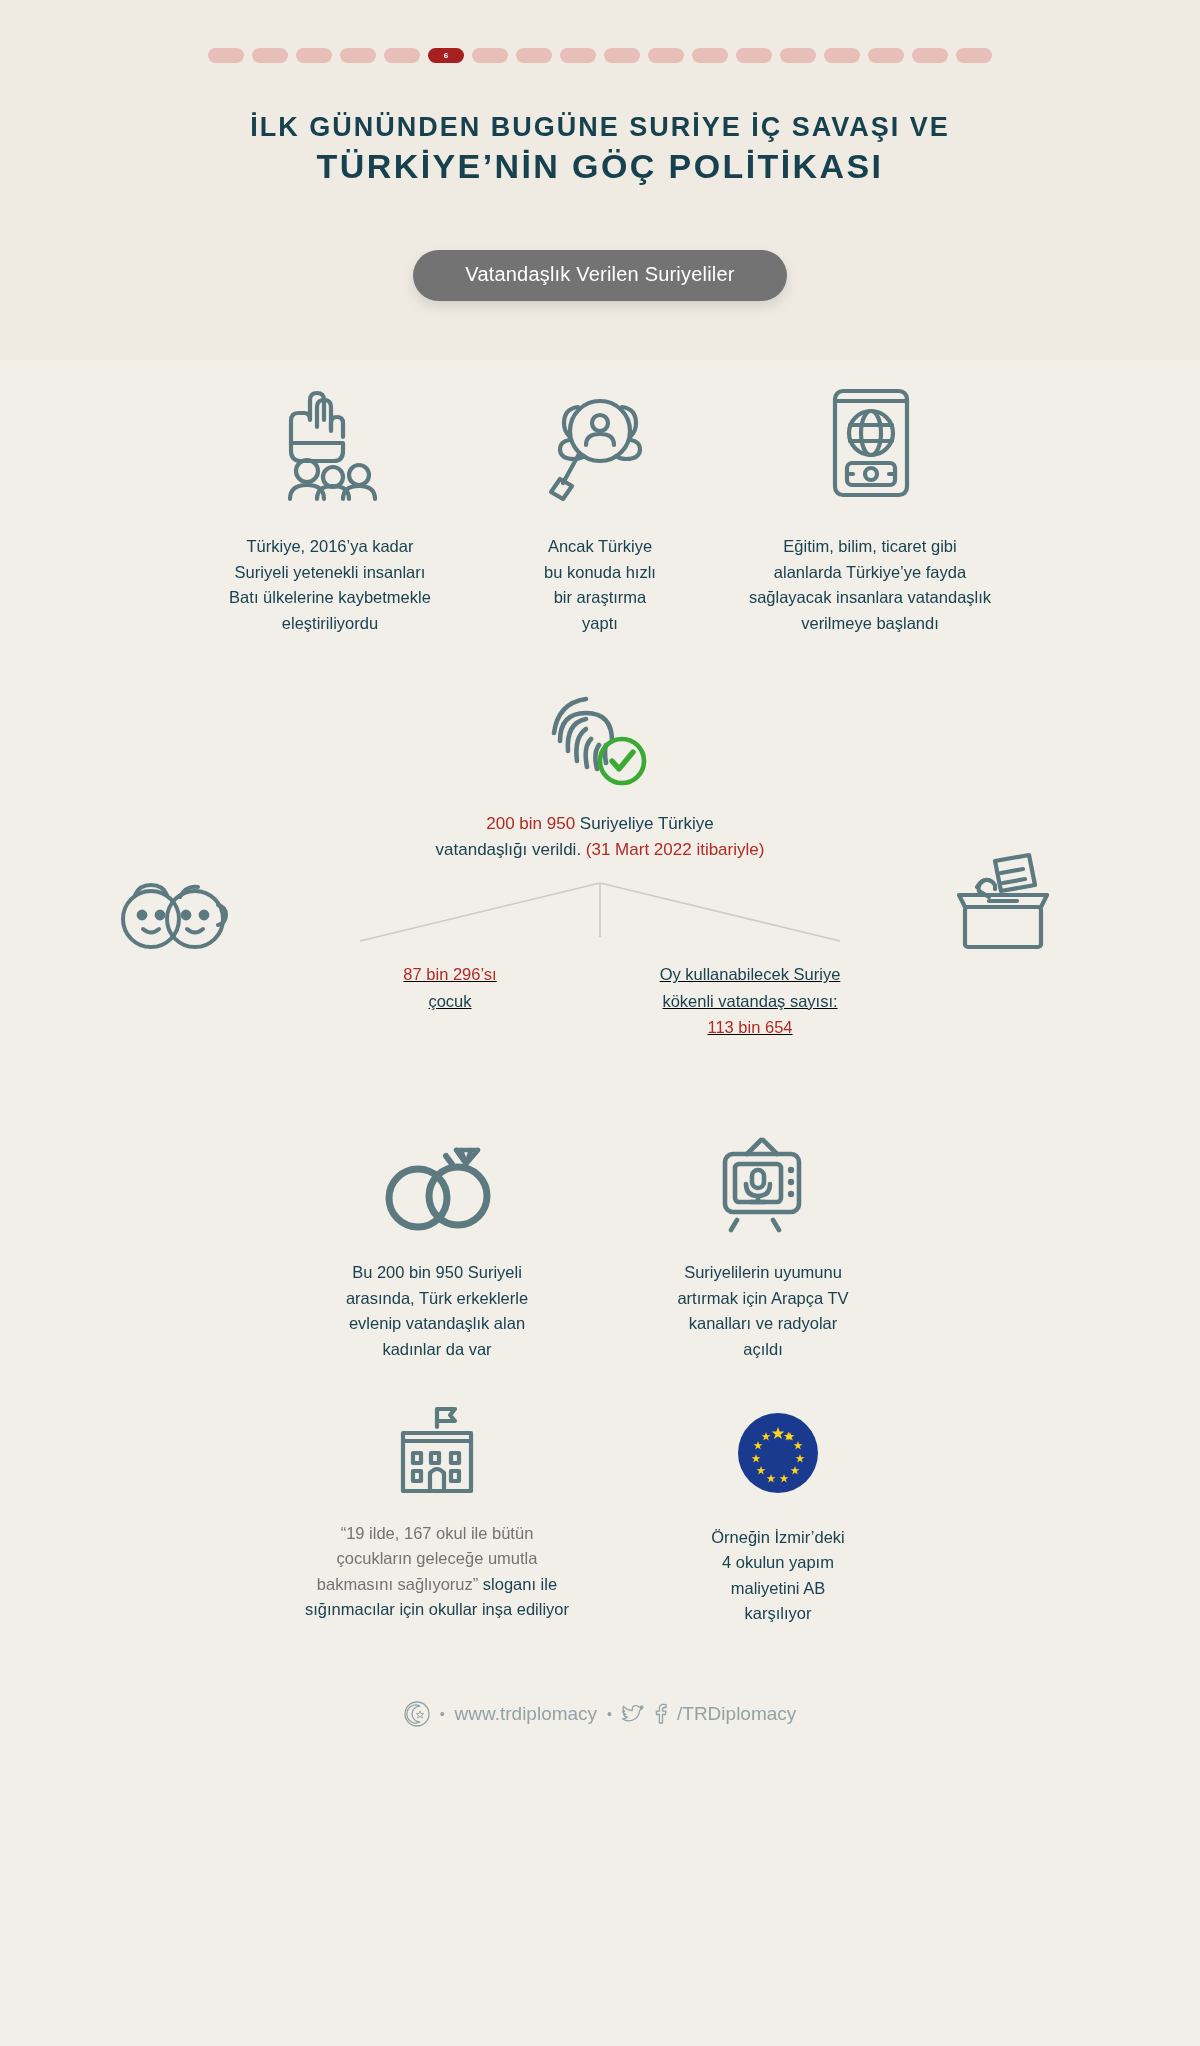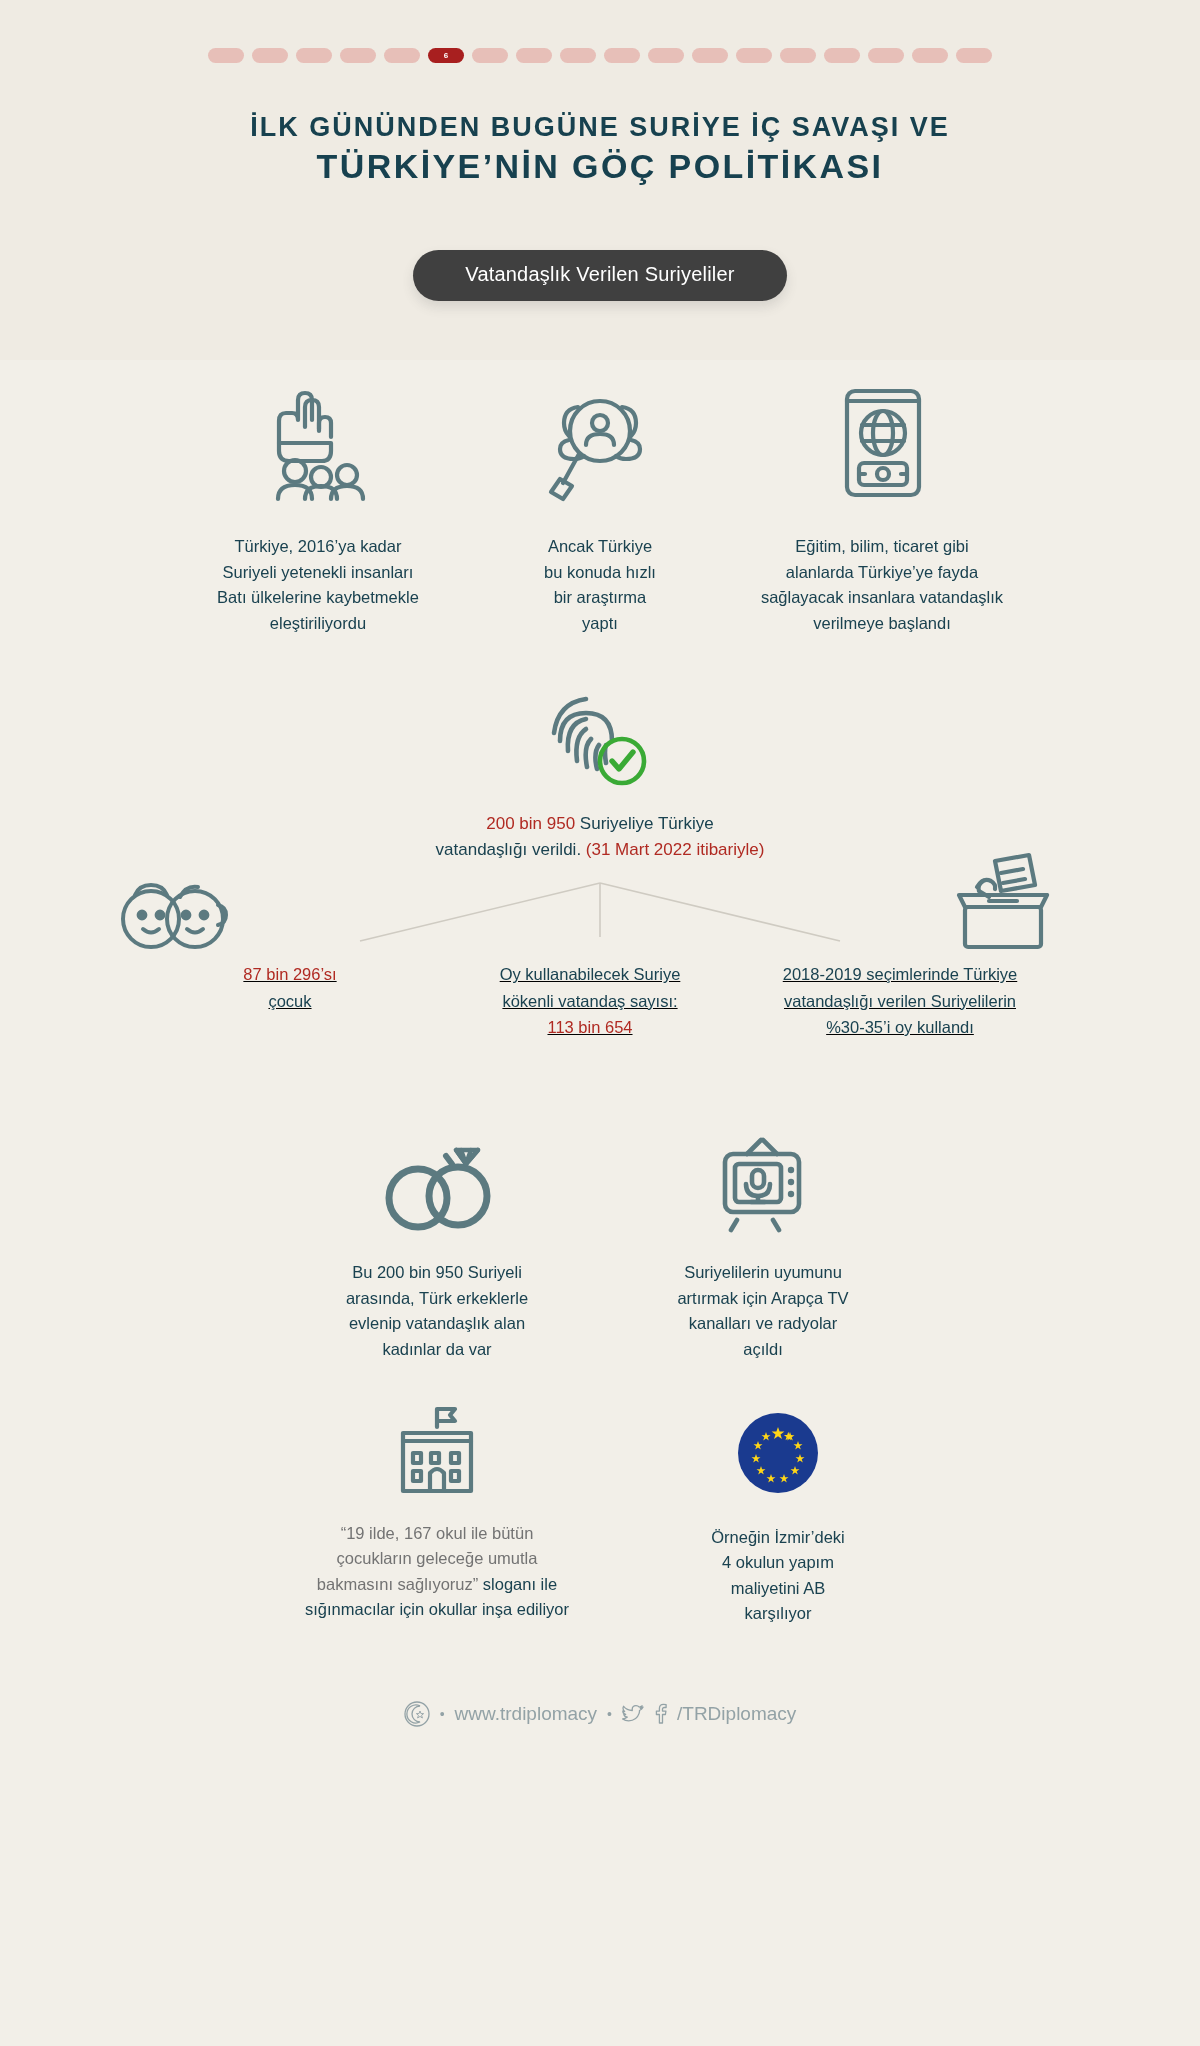--- a/index.html
+++ b/index.html
@@ -62,21 +62,21 @@
     font-size: 34px;
     font-weight: 800;
     letter-spacing: 2.4px;
     line-height: 1.25;
     margin-top: 0;
   }
 
   
   .badge-row { display: flex; justify-content: center; margin-top: 63px; }
   .badge {
-    background: #404040;
+    background: #737373;
     color: #ffffff;
     font-size: 20px;
     padding: 13px 52px 15px 52px;
     border-radius: 26px;
     box-shadow: 0 6px 12px rgba(90,90,90,0.16);
     letter-spacing: .2px;
   }
 
   
   .row { display: flex; justify-content: center; }
@@ -86,21 +86,21 @@
   }
   .cap {
     color: #1a4250;
     font-size: 16.5px;
     line-height: 1.55;
   }
   .cap .red { color: #737373; }
   .red { color: #b02a22; }
 
   
-  .row-top { margin-top: 78px; gap: 12px; }
+  .row-top { margin-top: 78px; gap: 0; }
   .row-top .cell { width: 270px; }
   .row-top .icon-box { height: 120px; margin-bottom: 35px; }
 
   
   .fp-wrap { text-align: center; margin-top: 52px; }
   .fp-text {
     margin: 18px auto 16px auto;
     width: 420px;
     font-size: 17px;
     line-height: 1.55;
@@ -309,27 +309,20 @@
       </div>
 
       <div class="cell" style="width:300px;">
         <div class="stat-txt">
           <div>Oy kullanabilecek Suriye</div>
           <div>kökenli vatandaş sayısı:</div>
           <div class="red">113 bin 654</div>
         </div>
       </div>
 
-      <div class="cell" style="width:320px;">
-        <div class="stat-txt">
-          <div>2018-2019 seçimlerinde Türkiye</div>
-          <div>vatandaşlığı verilen Suriyelilerin</div>
-          <div>%30-35’i oy kullandı</div>
-        </div>
-      </div>
     </div>
 
     <div class="row row-2" style="margin-top:86px;">
 
       <div class="cell">
         <div class="icon-box">
           <svg width="118" height="100" viewBox="0 0 118 100" fill="none" stroke="#5c7a80" stroke-width="7" stroke-linecap="round" stroke-linejoin="round">
             <circle cx="40" cy="64" r="29"></circle>
             <circle cx="80" cy="62" r="29"></circle>
             <path d="M88 30 l-10 -14 h22 l-12 14 z" stroke-width="4.5"></path>

